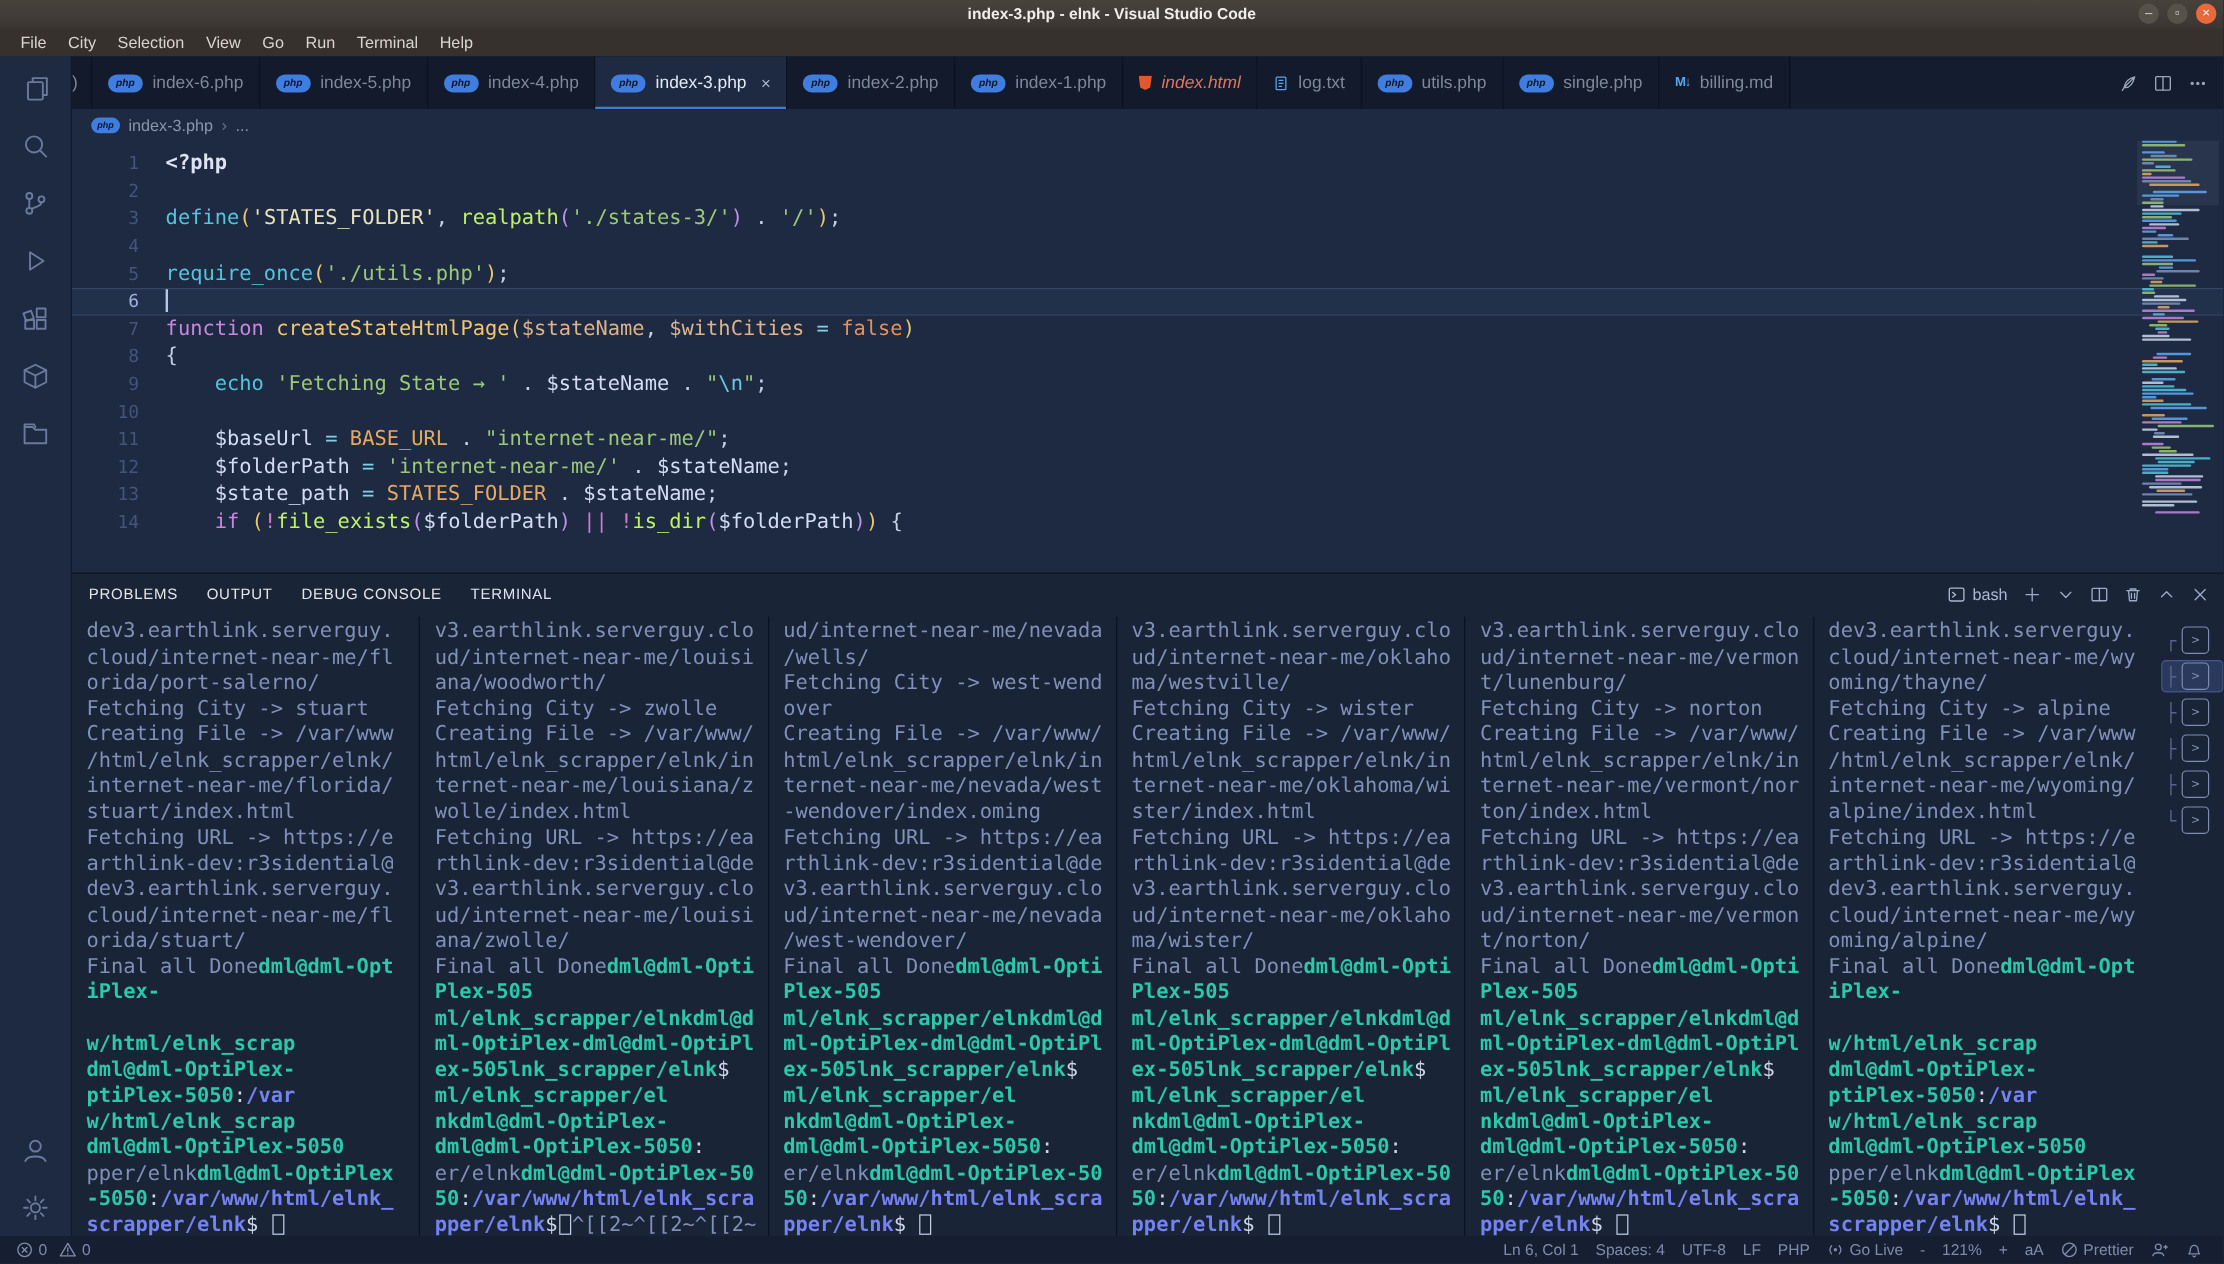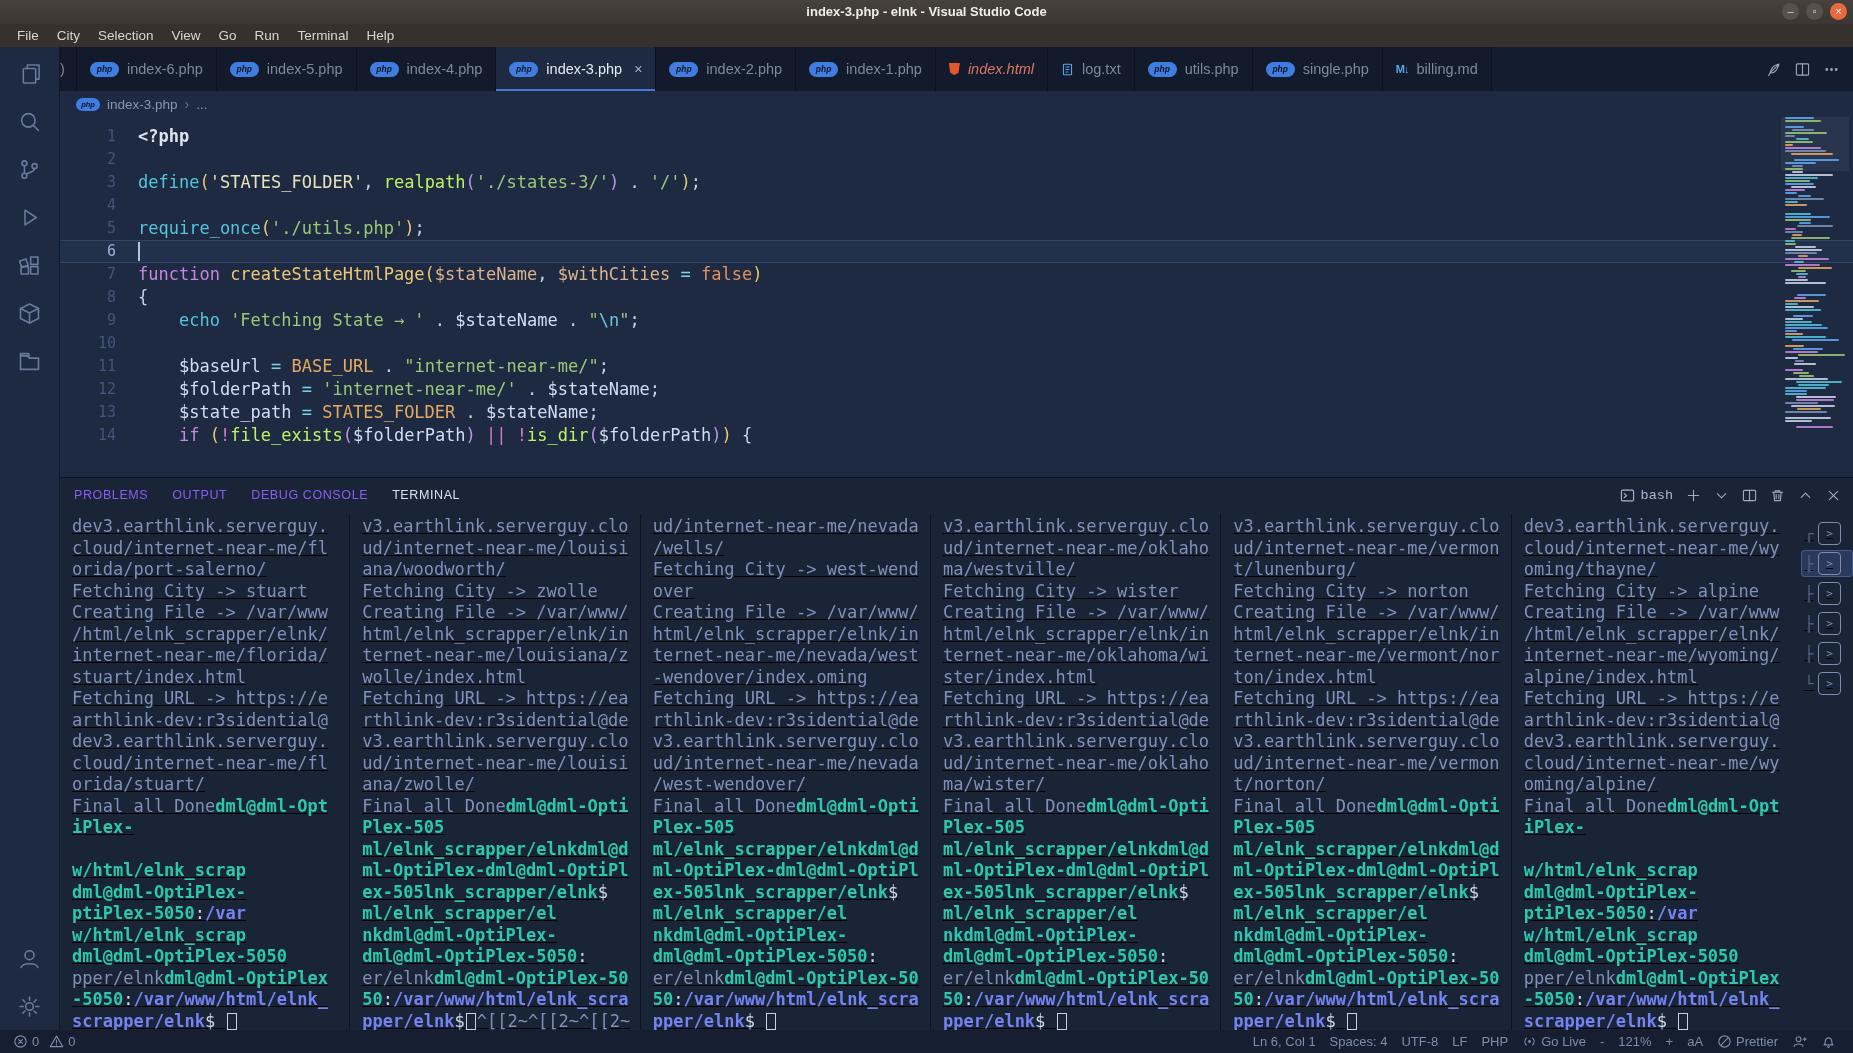--- a/index.html
+++ b/index.html
@@ -80,28 +80,28 @@
   .tk-bo{color:#e2925e}
 
   .minimap{position:absolute;top:0;right:10px;width:58px;height:100%;}
   .mm-slider{position:absolute;left:-4px;right:-6px;top:0;height:54px;background:rgba(255,255,255,0.055);}
   .mm-row{height:2px;margin-bottom:1px;border-radius:1px;opacity:.85;}
 
   
   .panel{border-top:1px solid #0c1322;background:#1a2437;display:flex;flex-direction:column;}
   .panel-header{height:34px;display:flex;align-items:center;justify-content:space-between;padding:0 12px 0 14px;}
   .panel-tabs{display:flex;gap:24px;}
-  .panel-tab{font-size:12.5px;letter-spacing:.6px;color:#8b5cf6;line-height:34px;}
+  .panel-tab{font-size:12.5px;letter-spacing:.6px;color:#e5e5e5;line-height:34px;}
   .panel-tab.active{color:#dbe2f0;}
-  .panel-controls{display:flex;align-items:center;gap:13px;color:#9caac6;font-family:Liberation Mono, monospace;}
+  .panel-controls{display:flex;align-items:center;gap:13px;color:#9caac6;}
   .bash-chip{display:flex;align-items:center;gap:6px;color:#aab7d2;font-size:13.5px;}
   .pc-icon{display:flex;align-items:center;justify-content:center;}
 
   
-  .terminal{height:518px;display:flex;text-decoration:underline;}
+  .terminal{height:518px;display:flex;}
   .panes{flex:1;display:flex;min-width:0;padding-top:2px;}
   .pane{flex:1;min-width:0;padding:2px 0 0 12px;border-left:1px solid #0b1222;overflow:hidden;}
   .pane:first-child{border-left:none;}
   .trow{white-space:pre;height:21.5px;line-height:21.5px;font-size:17px;font-family:"DejaVu Sans Mono",monospace;overflow:hidden;}
   .to{color:#8090b8}
   .tu{color:#2bc8ab;font-weight:bold}
   .tp{color:#7583f2;font-weight:bold}
   .td{color:#ccd5ea}
   .te{color:#8090b8}
   .tcur{display:inline-block;width:10px;height:17px;border:1.5px solid #c6d1ec;vertical-align:-3px;margin:0 1px;box-sizing:border-box;}

